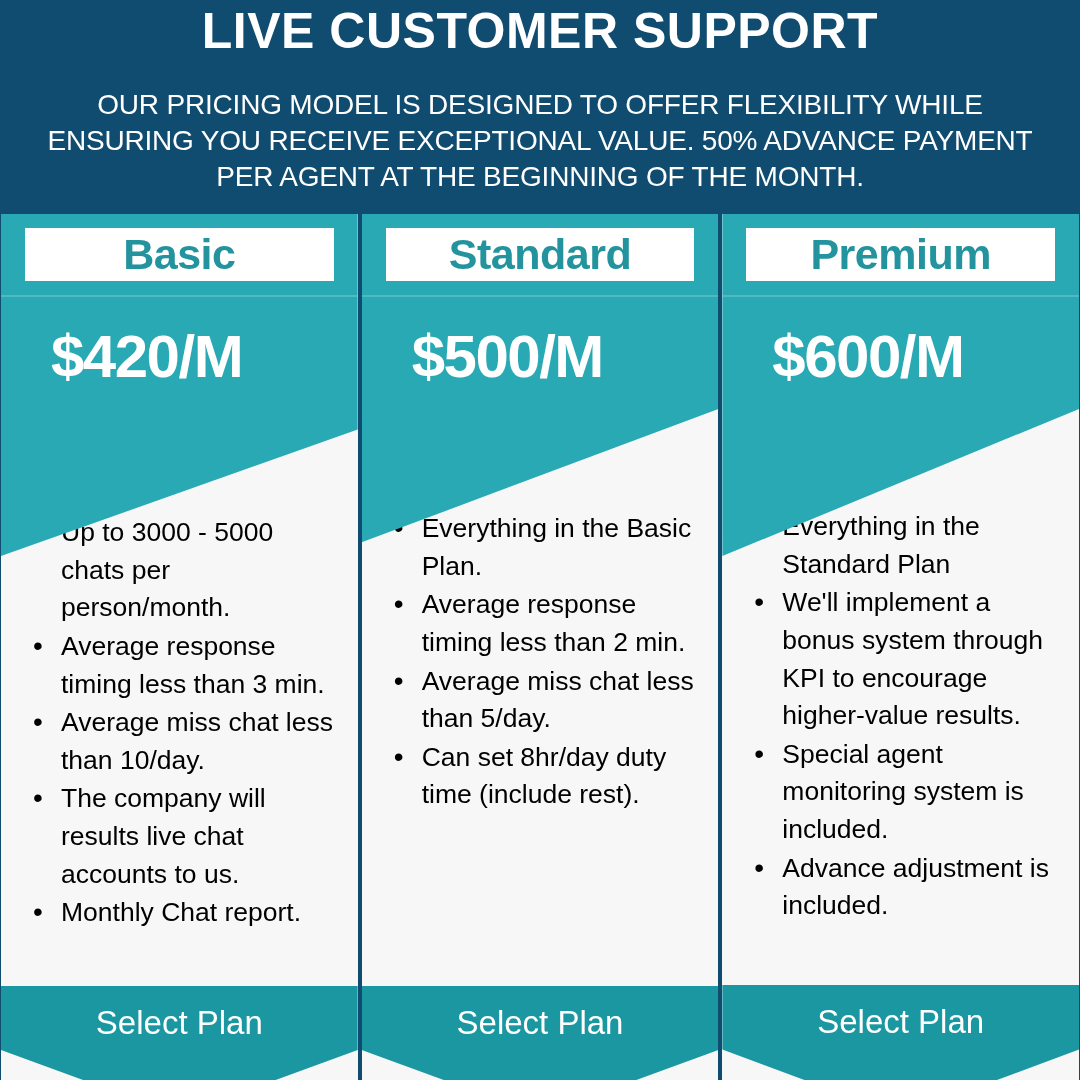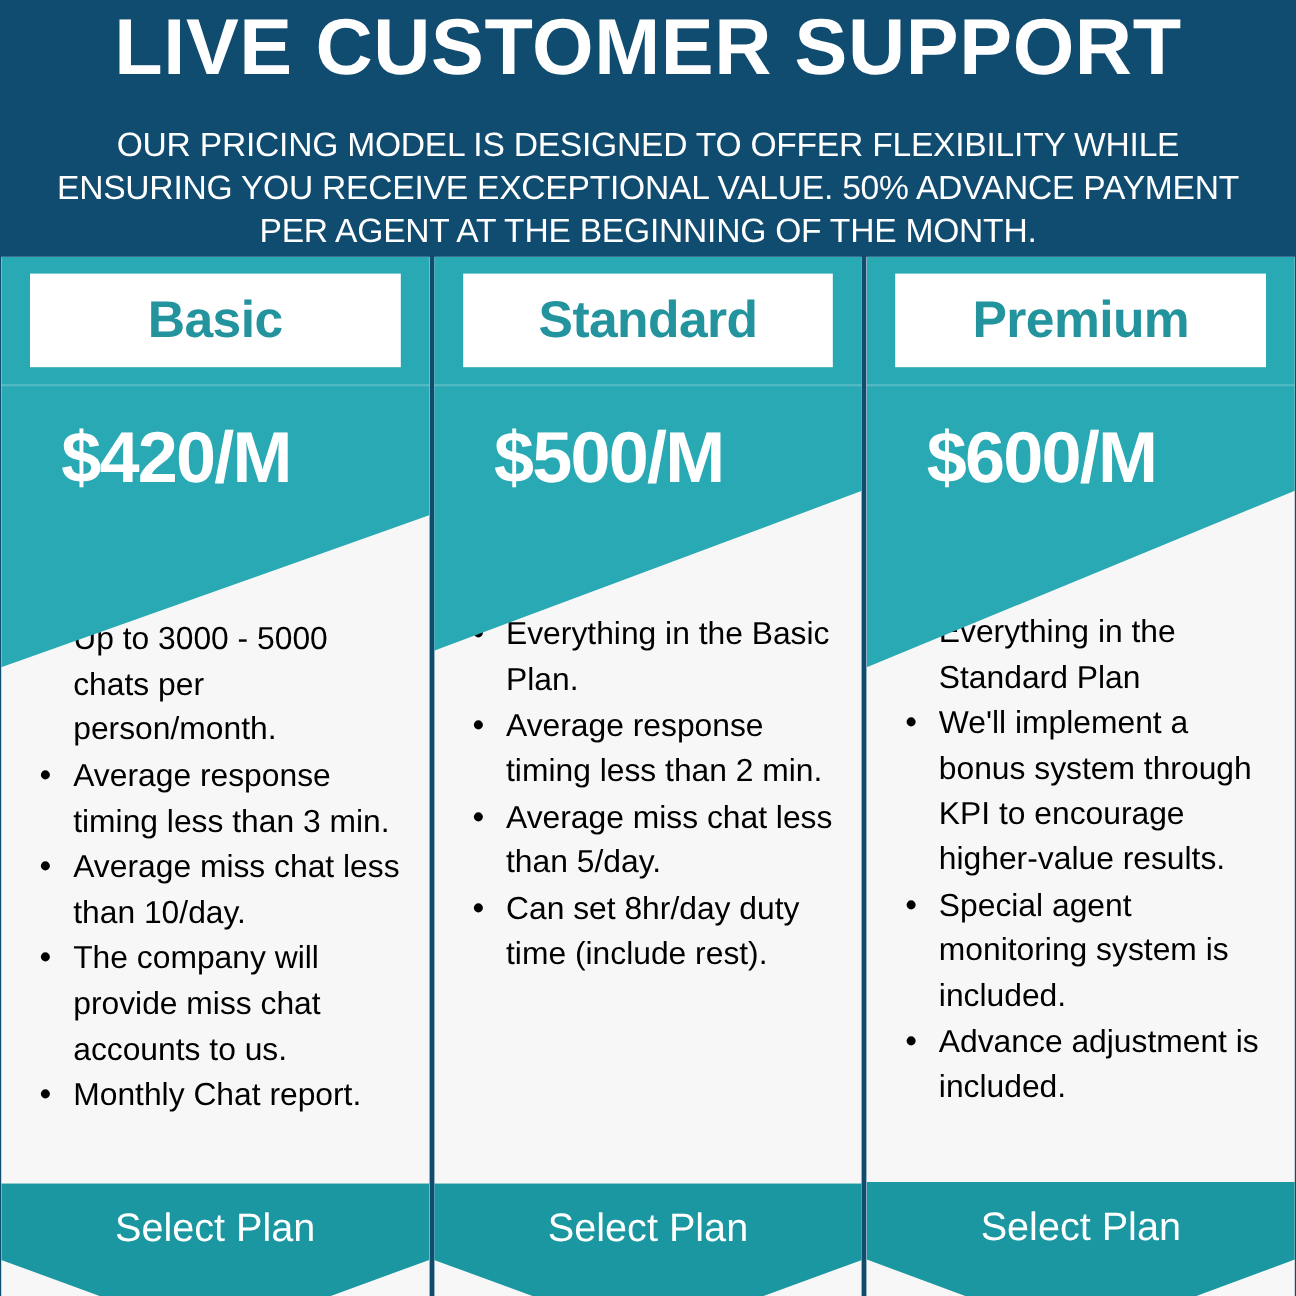--- a/index.html
+++ b/index.html
@@ -18,21 +18,21 @@
 
   
   .header {
     padding: 6px 22px 10px 22px;
     text-align: center;
   }
 
   .main-title {
     color: #FFFFFF;
     font-family: "Liberation Sans", sans-serif;
-    font-size: 66px;
+    font-size: 50px;
     font-weight: bold;
     letter-spacing: 0.5px;
     line-height: 1.02;
     text-transform: uppercase;
     white-space: nowrap;
   }
 
   .subtitle {
     color: #FFFFFF;
     font-size: 28px;
@@ -72,21 +72,21 @@
     padding-top: 14px;
     z-index: 1;
   }
 
   .card-top.slope-a { height: 342px; clip-path: polygon(0 0, 100% 0, 100% 63%, 0 100%); }
   .card-top.slope-b { height: 342px; clip-path: polygon(0 0, 100% 0, 100% 57%, 0 96%); }
   .card-top.slope-c { height: 342px; clip-path: polygon(0 0, 100% 0, 100% 57%, 0 100%); }
 
   .name-plate {
     background: #FFFFFF;
-    height: 78px;
+    height: 53px;
     margin: 0 24px;
     display: flex;
     align-items: center;
     justify-content: center;
   }
 
   .plan-name {
     color: #23939E;
     font-size: 43px;
     font-weight: bold;
@@ -179,21 +179,21 @@
         <span class="plan-name">Basic</span>
       </div>
       <div class="sep-line"></div>
       <div class="price">$420/M</div>
     </div>
     <div class="features">
       <ul class="feature-list">
         <li class="feature-item">Up to 3000 - 5000 chats per person/month.</li>
         <li class="feature-item">Average response timing less than 3 min.</li>
         <li class="feature-item">Average miss chat less than 10/day.</li>
-        <li class="feature-item">The company will provide miss chat accounts to us.</li>
+        <li class="feature-item">The company will results live chat accounts to us.</li>
         <li class="feature-item">Monthly Chat report.</li>
       </ul>
     </div>
     <div class="card-footer">Select Plan</div>
   </div>
 
   <div class="card card-b">
     <div class="card-top slope-b">
       <div class="name-plate">
         <span class="plan-name">Standard</span>

